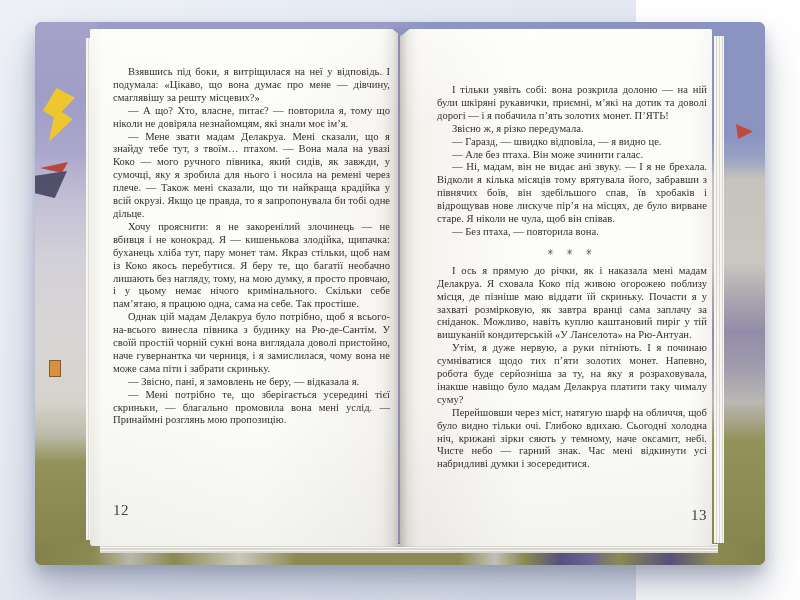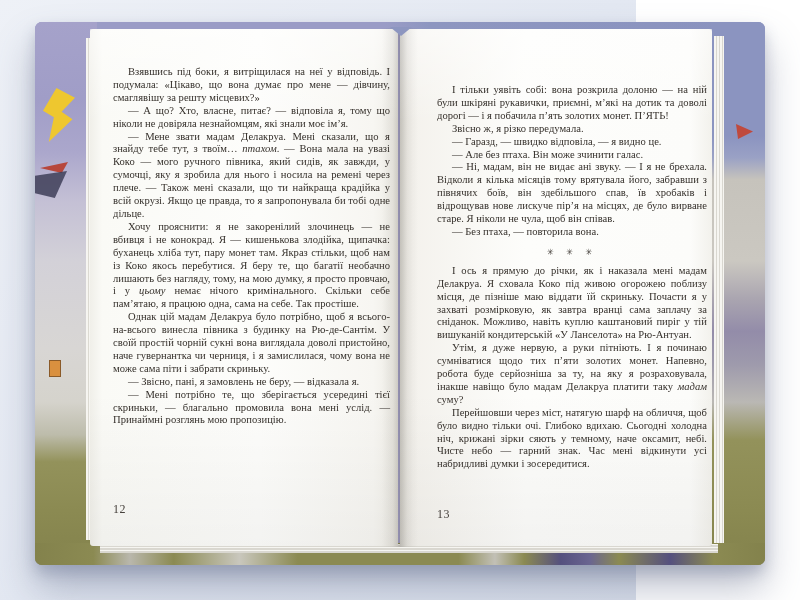--- a/index.html
+++ b/index.html
@@ -54,26 +54,26 @@
   .gutter-shadow{position:absolute;left:382px;top:28px;width:36px;height:519px;pointer-events:none;
     background:linear-gradient(90deg,rgba(80,75,70,0) 0%,rgba(80,75,70,.08) 30%,rgba(60,56,50,.22) 50%,rgba(80,75,70,.08) 70%,rgba(80,75,70,0) 100%);}
   .top-notch{position:absolute;left:390px;top:27px;width:22px;height:9px;background:#8d96c0;
     clip-path:polygon(0 0,100% 0,50% 100%);}
   
   .text-block{position:absolute;top:66px;color:var(--ink);font-size:10.6px;line-height:12.9px;
     text-align:justify;}
   .text-left{left:113px;width:277px;}
   .text-right{left:437px;width:270px;margin-top:18px;}
   .para{text-indent:15px;}
-  .it{font-style:italic;}
+  .it{}
   .separator{text-align:center;text-indent:0;font-size:8.5px;letter-spacing:5px;color:#46413c;
     margin:7px 0 6px;}
-  .page-number{position:absolute;color:#46413c;font-size:12px;letter-spacing:.5px;}
+  .page-number{position:absolute;color:#46413c;font-size:15px;letter-spacing:.5px;}
   .page-number-left{left:113px;top:502px;}
-  .page-number-right{left:437px;top:507px;width:270px;}
+  .page-number-right{left:437px;top:507px;width:270px;text-align:right;}
 </style>
 </head>
 <body>
 
 <div class="scene">
 
   <div class="cover">
     <div class="cover-top-art"></div>
     <div class="cover-left-art">
       <div class="shape-yellow"></div>
@@ -91,35 +91,35 @@
   <div class="edge-right"></div>
   <div class="edge-bottom"></div>
 
   <div class="page page-left"></div>
   <div class="page page-right"></div>
   <div class="gutter-shadow"></div>
   <div class="top-notch"></div>
 
   <div class="text-block text-left">
       <p class="para"><span>Взявшись під боки, я витріщилася на неї у відповідь. І подумала: «Цікаво, що вона думає про мене — дівчину, смаглявішу за решту місцевих?»</span></p>
-      <p class="para"><span>— А що? Хто, власне, питає? — відповіла я, тому що ніколи не довіряла незнайомцям, які знали моє ім’я.</span></p>
+      <p class="para"><span>— А що? Хто, власне, питає? — повторила я, тому що ніколи не довіряла незнайомцям, які знали моє ім’я.</span></p>
       <p class="para"><span>— Мене звати мадам Делакруа. Мені сказали, що я знайду тебе тут, з твоїм… </span><span class="it">птахом</span><span>. — Вона мала на увазі Коко — мого ручного півника, який сидів, як завжди, у сумочці, яку я зробила для нього і носила на ремені через плече. — Також мені сказали, що ти найкраща крадійка у всій окрузі. Якщо це правда, то я запропонувала би тобі одне дільце.</span></p>
       <p class="para"><span>Хочу прояснити: я не закоренілий злочинець — не вбивця і не конокрад. Я — кишенькова злодійка, щипачка: буханець хліба тут, пару монет там. Якраз стільки, щоб нам із Коко якось перебутися. Я беру те, що багатії необачно лишають без нагляду, тому, на мою думку, я просто провчаю, і у </span><span class="it">цьому</span><span> немає нічого кримінального. Скільки себе пам’ятаю, я працюю одна, сама на себе. Так простіше.</span></p>
       <p class="para"><span>Однак цій мадам Делакруа було потрібно, щоб я всього-на-всього винесла півника з будинку на Рю-де-Сантім. У своїй простій чорній сукні вона виглядала доволі пристойно, наче гувернантка чи черниця, і я замислилася, чому вона не може сама піти і забрати скриньку.</span></p>
       <p class="para"><span>— Звісно, пані, я замовлень не беру, — відказала я.</span></p>
       <p class="para"><span>— Мені потрібно те, що зберігається усередині тієї скриньки, — благально промовила вона мені услід. — Принаймні розглянь мою пропозицію.</span></p>
     </div>
   <div class="text-block text-right">
       <p class="para"><span>І тільки уявіть собі: вона розкрила долоню — на ній були шкіряні рукавички, приємні, м’які на дотик та доволі дорогі — і я побачила п’ять золотих монет. П’ЯТЬ!</span></p>
       <p class="para"><span>Звісно ж, я різко передумала.</span></p>
       <p class="para"><span>— Гаразд, — швидко відповіла, — я видно це.</span></p>
       <p class="para"><span>— Але без птаха. Він може зчинити галас.</span></p>
       <p class="para"><span>— Ні, мадам, він не видає ані звуку. — І я не брехала. Відколи я кілька місяців тому врятувала його, забравши з півнячих боїв, він здебільшого спав, їв хробаків і відрощував нове лискуче пір’я на місцях, де було вирване старе. Я ніколи не чула, щоб він співав.</span></p>
       <p class="para"><span>— Без птаха, — повторила вона.</span></p>
       <div class="separator">✳ ✳ ✳</div>
       <p class="para"><span>І ось я прямую до річки, як і наказала мені мадам Делакруа. Я сховала Коко під живою огорожею поблизу місця, де пізніше маю віддати їй скриньку. Почасти я у захваті розмірковую, як завтра вранці сама заплачу за сніданок. Можливо, навіть куплю каштановий пиріг у тій вишуканій кондитерській «У Ланселота» на Рю-Антуан.</span></p>
-      <p class="para"><span>Утім, я дуже нервую, а руки пітніють. І я починаю сумніватися щодо тих п’яти золотих монет. Напевно, робота буде серйозніша за ту, на яку я розраховувала, інакше навіщо було мадам Делакруа платити таку </span><span class="it">мадам</span><span> суму?</span></p>
+      <p class="para"><span>Утім, я дуже нервую, а руки пітніють. І я починаю сумніватися щодо тих п’яти золотих монет. Напевно, робота буде серйозніша за ту, на яку я розраховувала, інакше навіщо було мадам Делакруа платити таку </span><span class="it">чималу</span><span> суму?</span></p>
       <p class="para"><span>Перейшовши через міст, натягую шарф на обличчя, щоб було видно тільки очі. Глибоко вдихаю. Сьогодні холодна ніч, крижані зірки сяють у темному, наче оксамит, небі. Чисте небо — гарний знак. Час мені відкинути усі набридливі думки і зосередитися.</span></p>
     </div>
 
   <div class="page-number page-number-left">12</div>
   <div class="page-number page-number-right">13</div>
 </div>
 
 </body></html>

